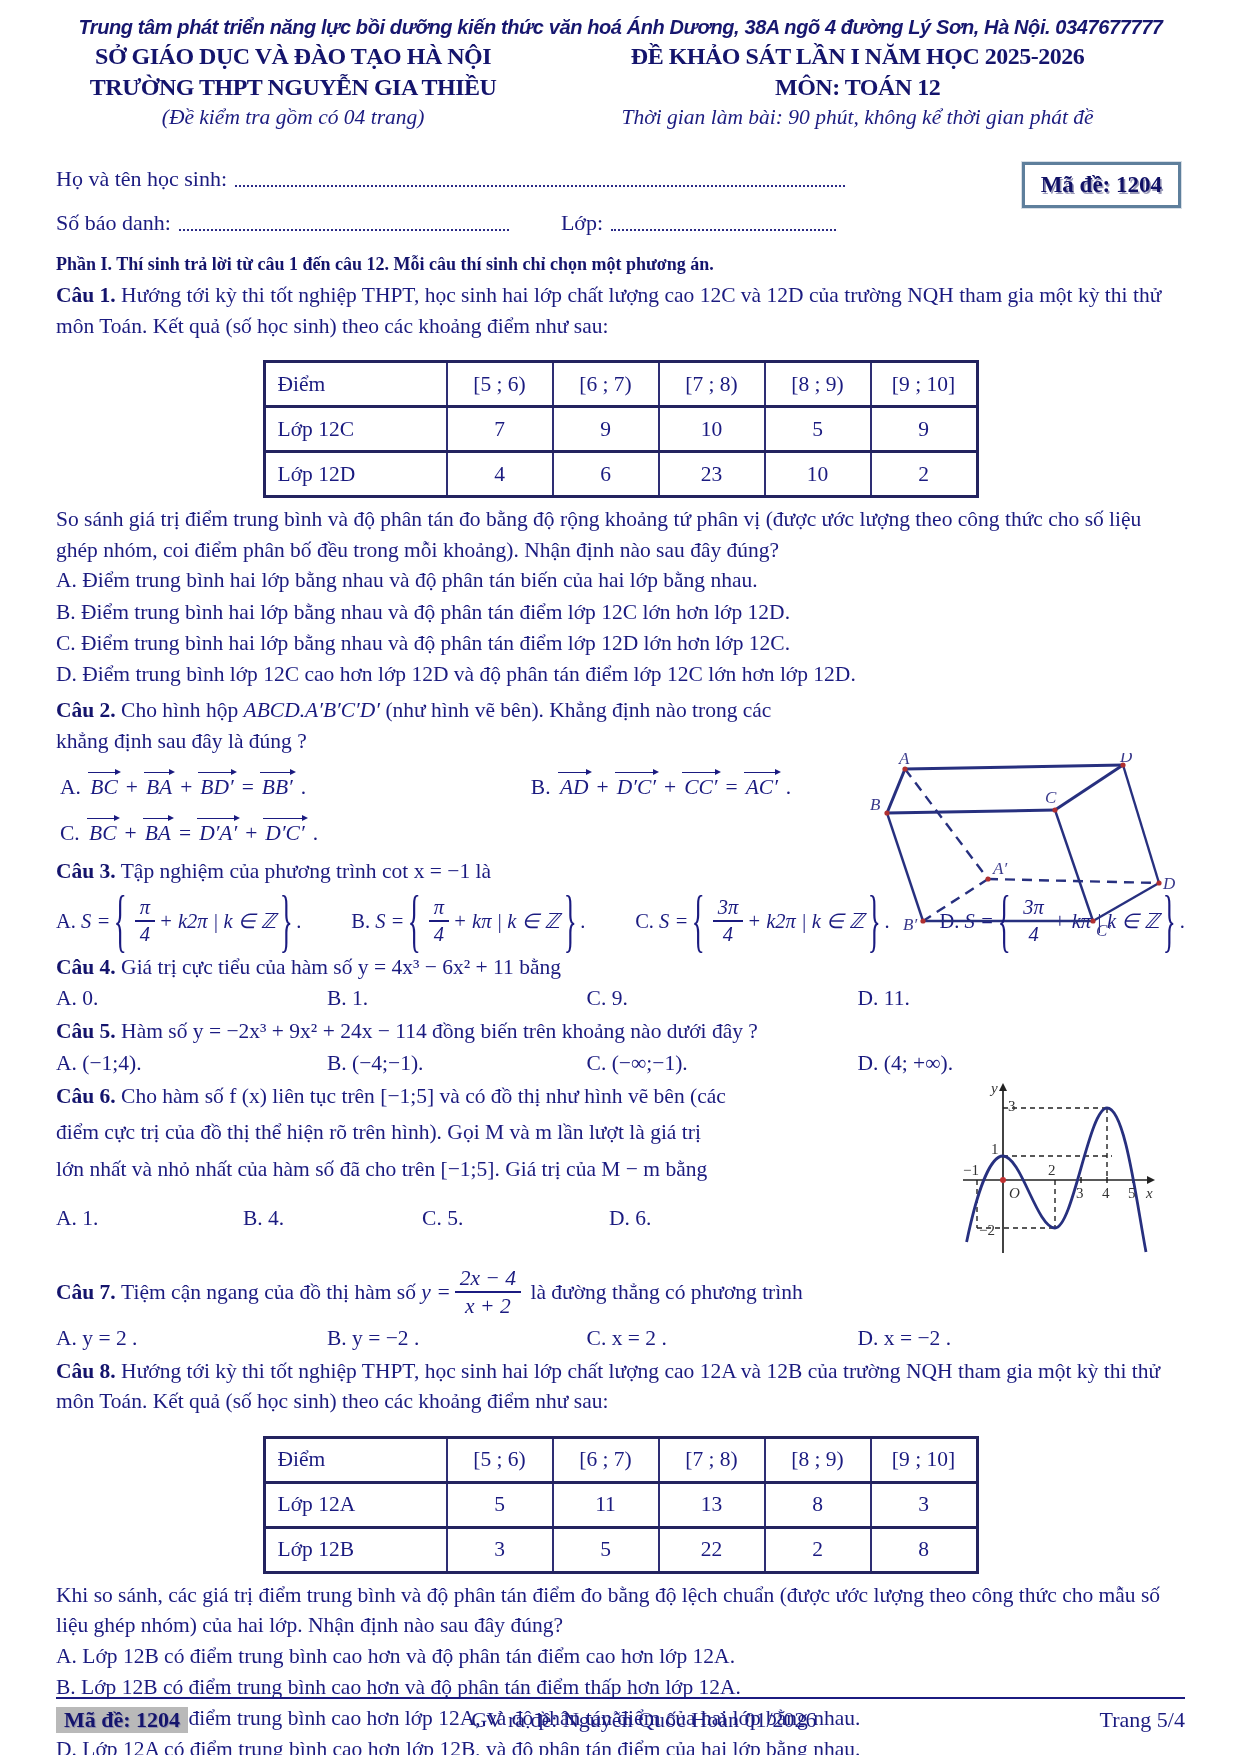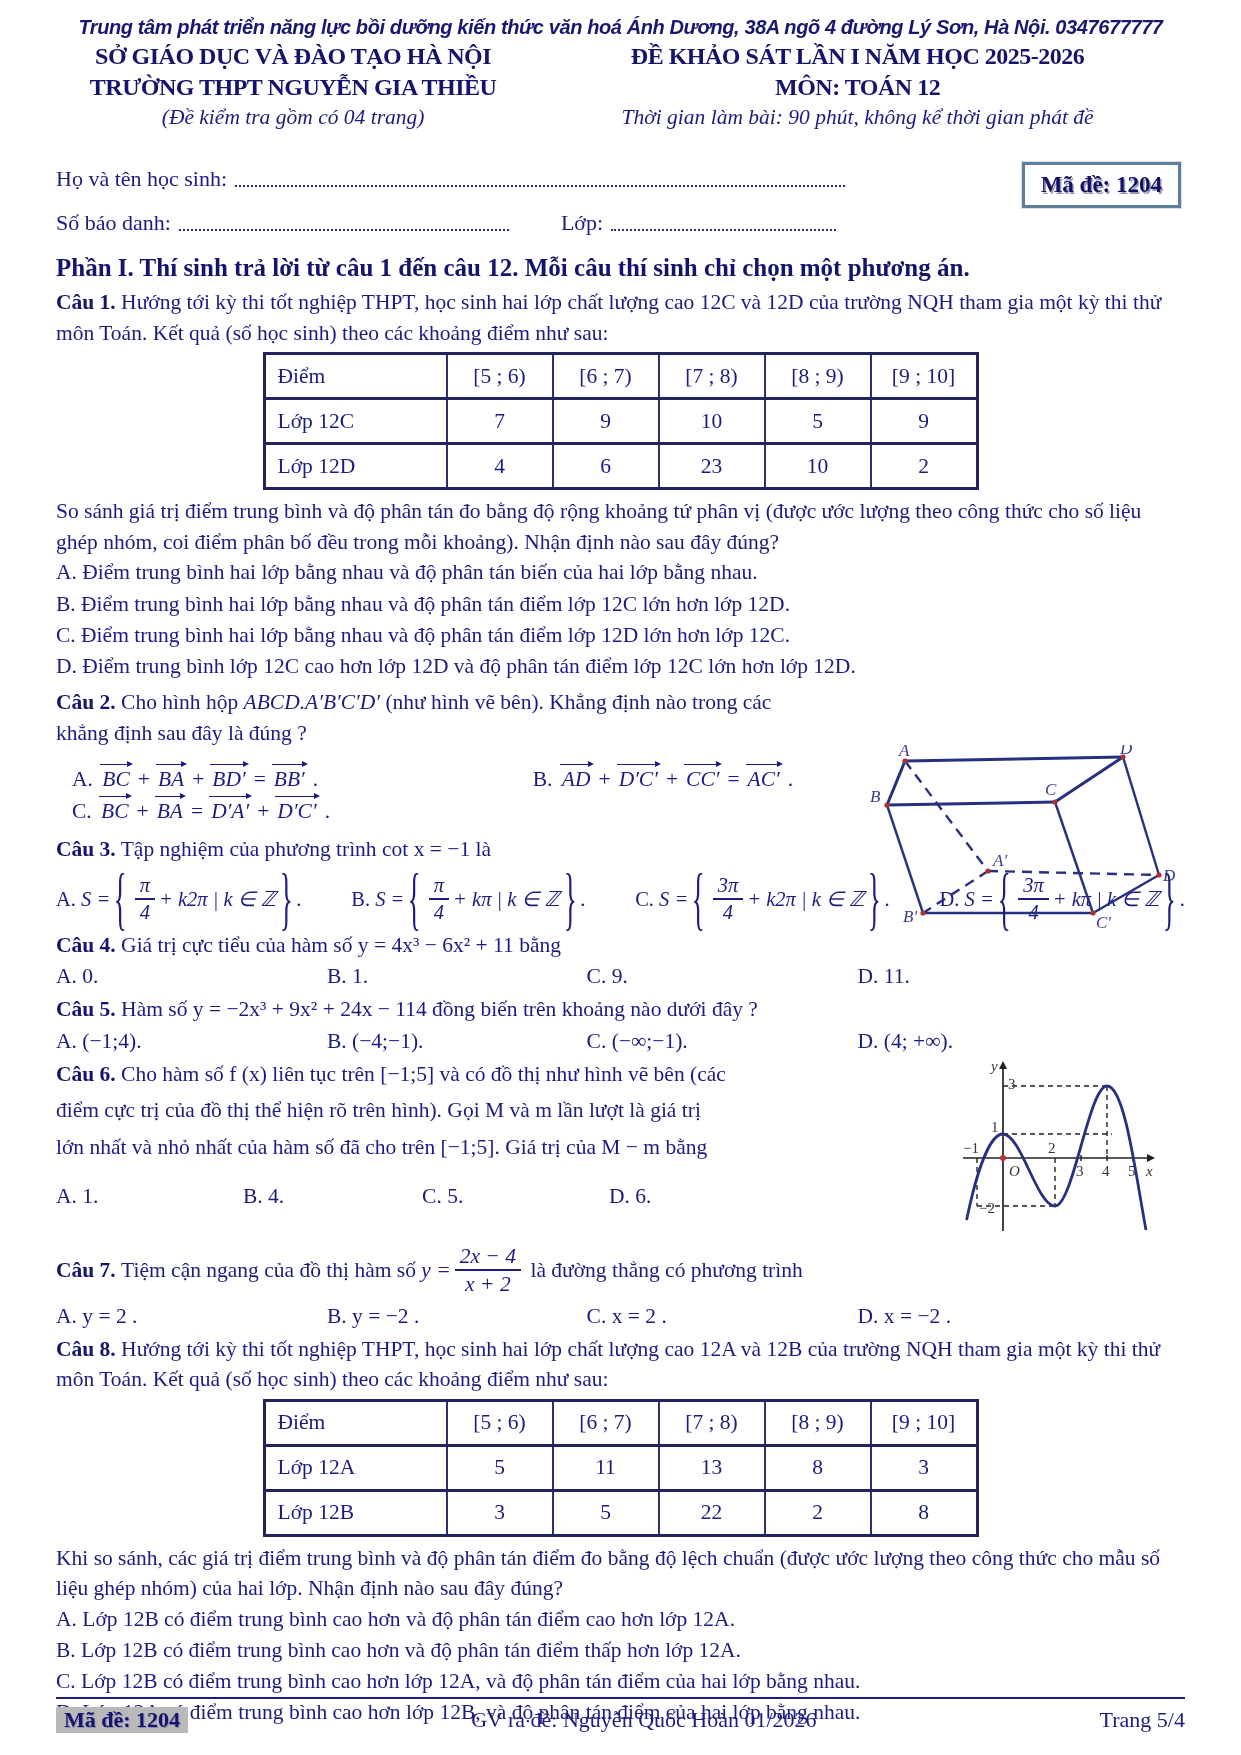--- a/index.html
+++ b/index.html
@@ -21,28 +21,28 @@
   
   .info{position:relative;margin-top:26px;height:92px;}
   .info-row{display:flex;align-items:flex-end;font-size:22px;height:34px;margin-bottom:10px;}
   .dots{border-bottom:2px dotted #2a2a86;margin:0 10px 5px 8px;height:20px;}
   .made-box{
     position:absolute;right:4px;top:4px;border:3px solid #5e7f9c;background:#fff;
     padding:7px 16px;font-weight:bold;font-size:23px;color:#101065;
     text-shadow:1.5px 1.5px 0 #9a9ab8;box-shadow:0 0 0 1px #d7dee6;
   }
   
-  .part-head{font-weight:bold;font-size:25px;margin:4px 0 4px 0;color:#14146c;}
+  .part-head{font-weight:bold;font-size:18px;margin:4px 0 4px 0;color:#14146c;}
   .q{font-size:21.5px;line-height:1.42;margin-top:5px;}
   .qlabel{font-weight:bold;color:#14146c;}
   .opt-line{font-size:21.5px;line-height:1.45;}
   .opt-grid4{display:grid;grid-template-columns:24% 23% 24% 29%;font-size:21.5px;margin:4px 0 2px 0;}
-  .opt-grid2{display:grid;grid-template-columns:42% 58%;font-size:21.5px;margin:2px 16px;row-gap:0;}
-  
-  table.score{border-collapse:collapse;margin:4px auto 6px auto;}
+  .opt-grid2{display:grid;grid-template-columns:42% 58%;font-size:21.5px;margin:2px 4px;row-gap:14px;}
+  
+  table.score{border-collapse:collapse;margin:19px auto 6px auto;}
   table.score td,table.score th{
     border:2px solid #2e2e74;font-size:21.5px;font-weight:normal;color:#1b1b80;
     text-align:center;padding:6px 8px;height:30px;
   }
   table.score .c0{width:160px;text-align:left;padding-left:12px;}
   table.score .cn{width:88px;}
   table.score tr{border-bottom:3px solid #23235f;}
   table.score{border:3px solid #23235f;}
   table.score thead th{border-bottom:3px solid #23235f;}
   

